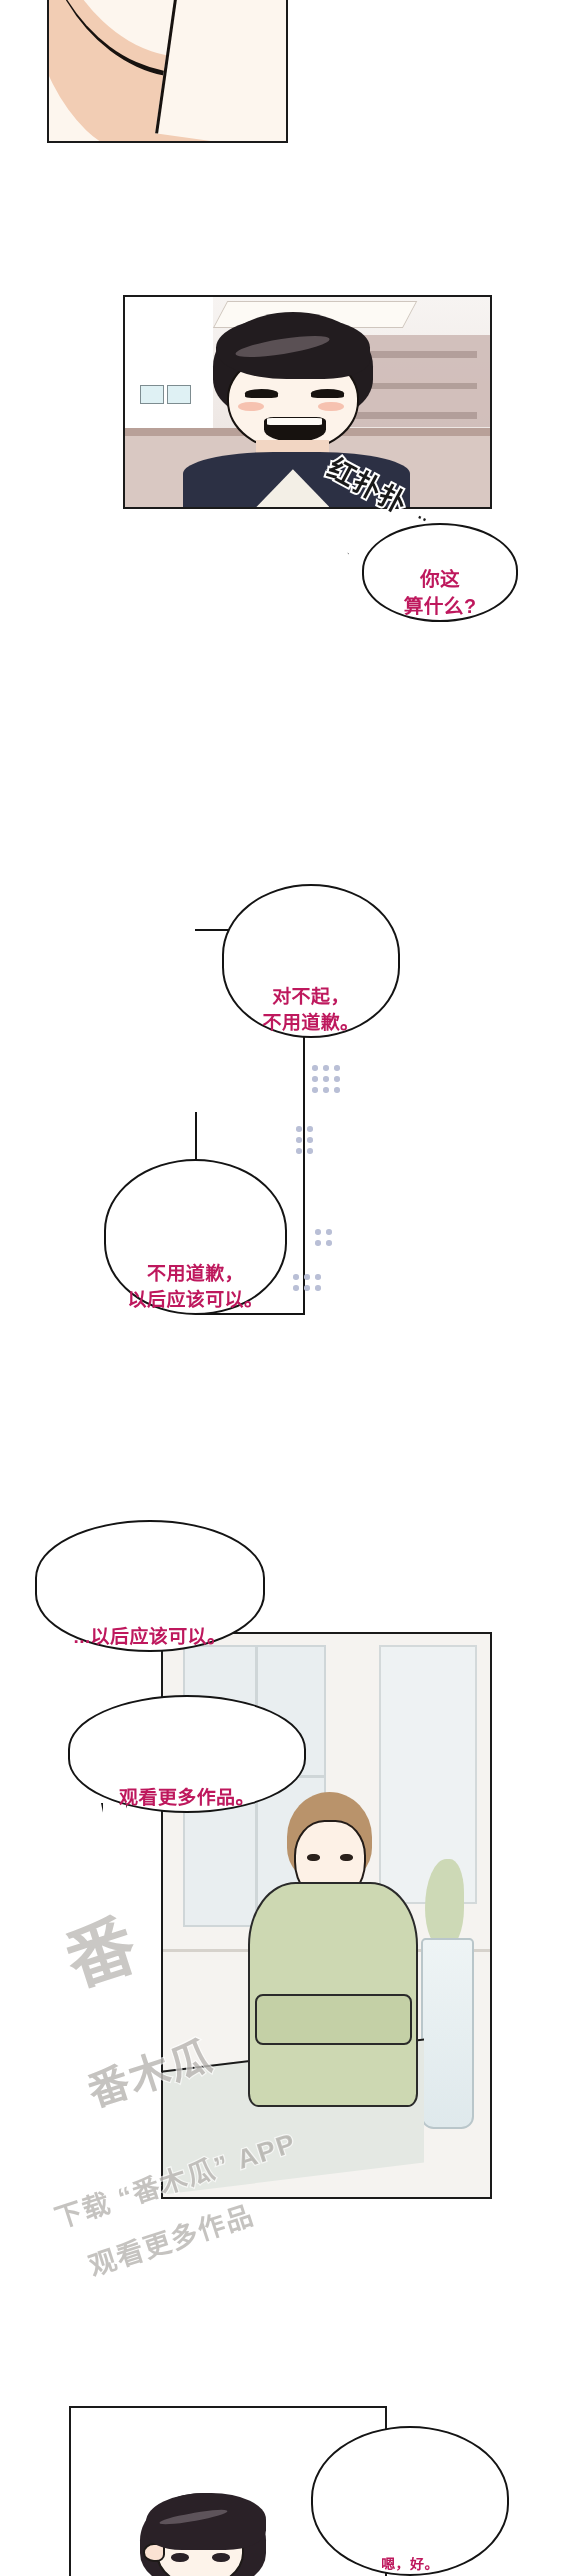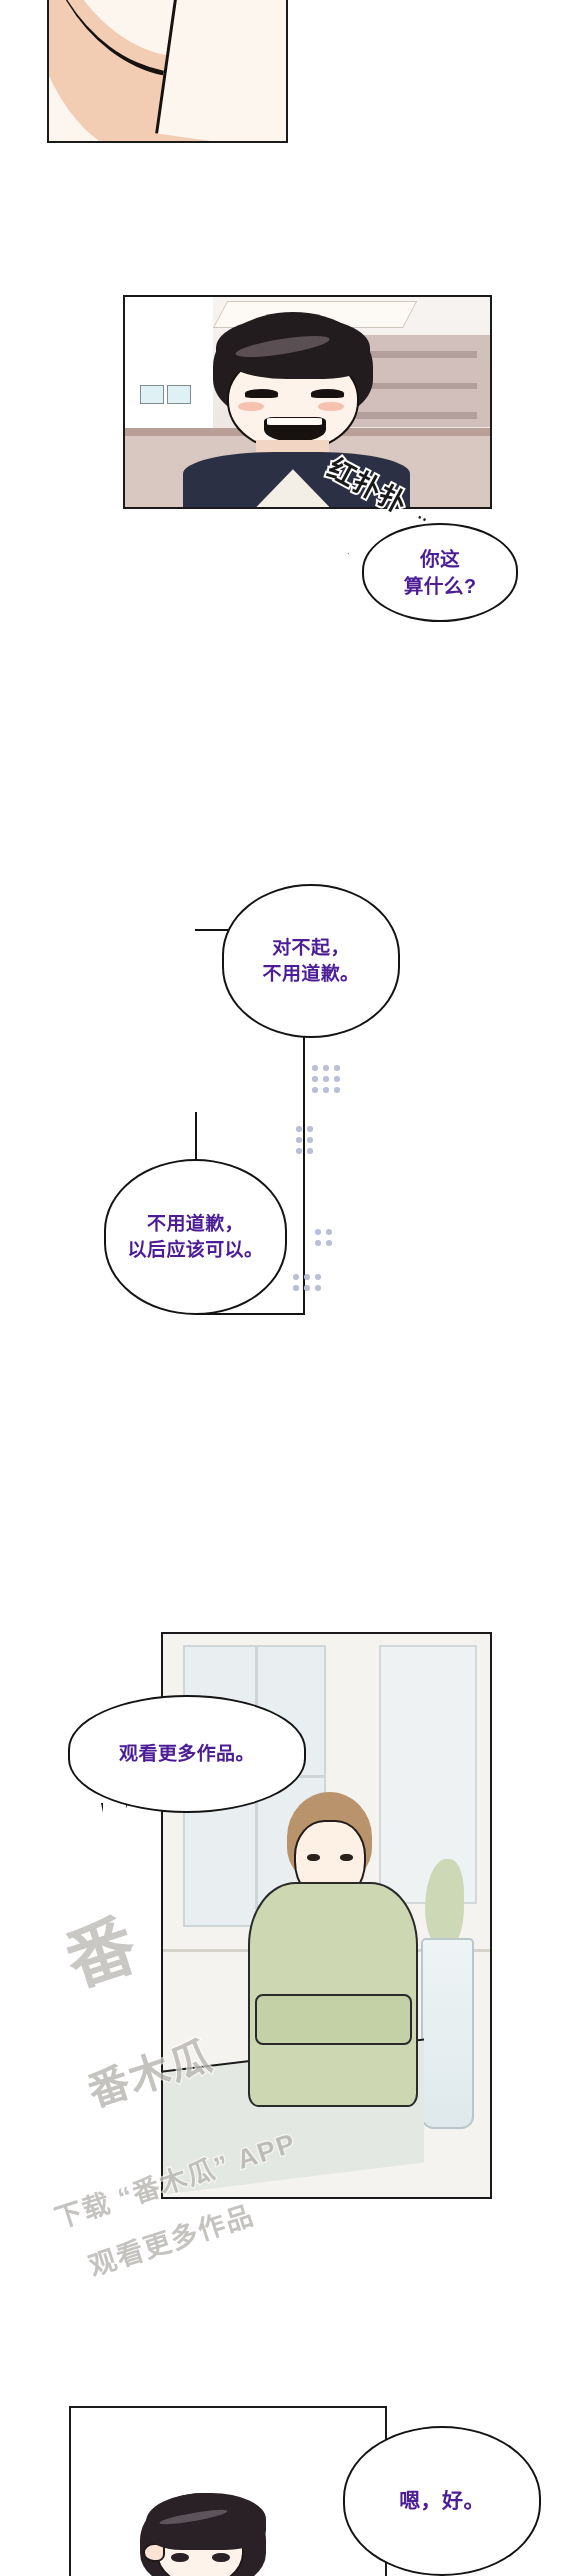--- a/index.html
+++ b/index.html
@@ -249,24 +249,24 @@
     paint-order: stroke fill;
     transform: rotate(25deg);
   }
 
   
   .bubble {
     position: absolute;
     background: #ffffff;
     border: 2.4px solid #141414;
     display: flex;
-    align-items: center;
+    align-items: flex-end;
     justify-content: center;
     text-align: center;
-    color: #4c1d95;
+    color: #be185d;
     line-height: 1.36;
     font-weight: 600;
     letter-spacing: 0.4px;
     z-index: 20;
   }
   .bubble.round { border-radius: 50% / 46%; }
   .bubble .txt { padding: 0 6.3px; white-space: pre-line; }
 
   .tail {
     position: absolute;
@@ -537,23 +537,23 @@
   .p5-eye.r { left: 45%; }
   .p5-bangs {
     position: absolute;
     left: 24%; top: 50%;
     width: 38%; height: 34%;
     background: #2a2127;
     border-radius: 50% 46% 34% 30%;
   }
 
   #bubble-6 {
-    left: 343px; top: 2426px;
+    left: 311px; top: 2426px;
     width: 198px; height: 150px;
-    font-size: 21px;
+    font-size: 14px;
     border-radius: 50% / 48%;
   }
   #tail-6 {
     position: absolute;
     left: 313px; top: 2548px;
     width: 44px; height: 33px;
     background: #ffffff;
     border-left: 2.4px solid #141414;
     border-bottom: 2.4px solid #141414;
     clip-path: polygon(0 100%, 100% 0, 100% 64%);
@@ -683,20 +683,23 @@
 
     <div class="p4-hair"></div>
     <div class="p4-face"></div>
     <div class="p4-eye l"></div>
     <div class="p4-eye r"></div>
     <div class="p4-body"></div>
     <div class="p4-arms"></div>
     <span class="sr-only">Light-haired man sitting with arms crossed at a table near windows</span>
   </div>
 
+  <div class="bubble round" id="bubble-4">
+    <span class="txt">...以后应该可以。</span>
+  </div>
   <div class="tail" id="tail-5"></div>
   <div class="bubble round" id="bubble-5">
     <span class="txt">观看更多作品。</span>
   </div>
 
   <div class="watermark" id="wm-logo">番</div>
   <div class="watermark" id="wm-brand">番木瓜</div>
   <div class="watermark" id="wm-line1">下载 “番木瓜” APP</div>
   <div class="watermark" id="wm-line2">观看更多作品</div>
 

